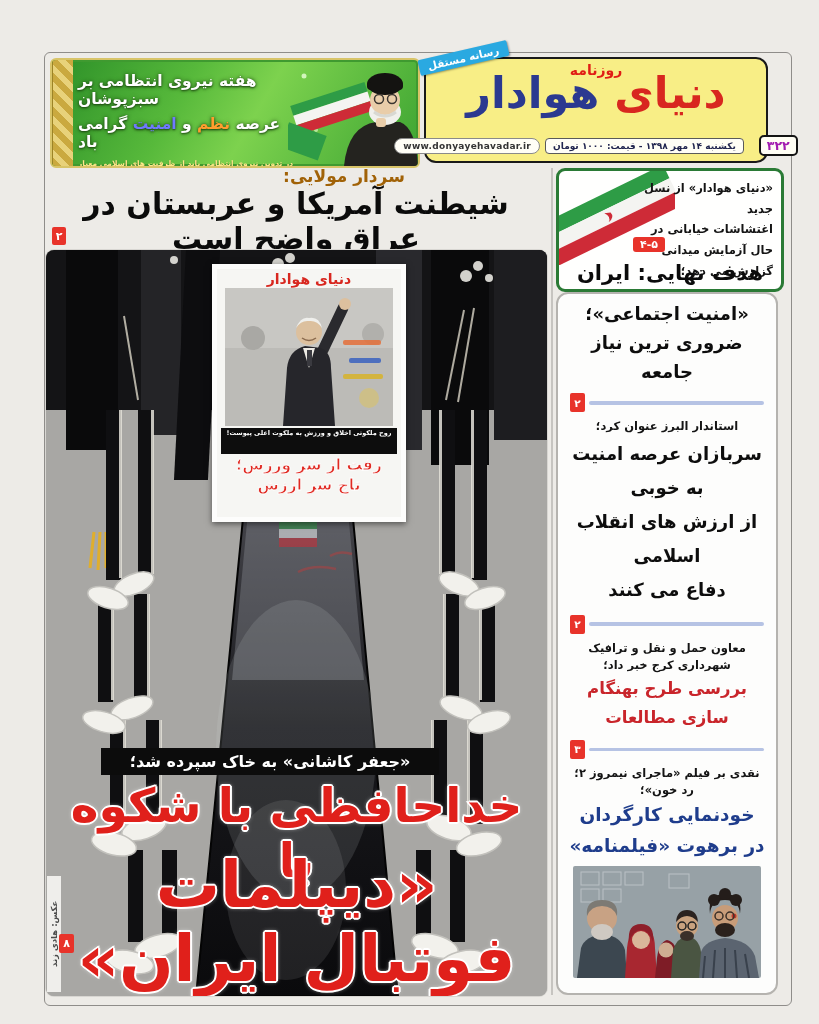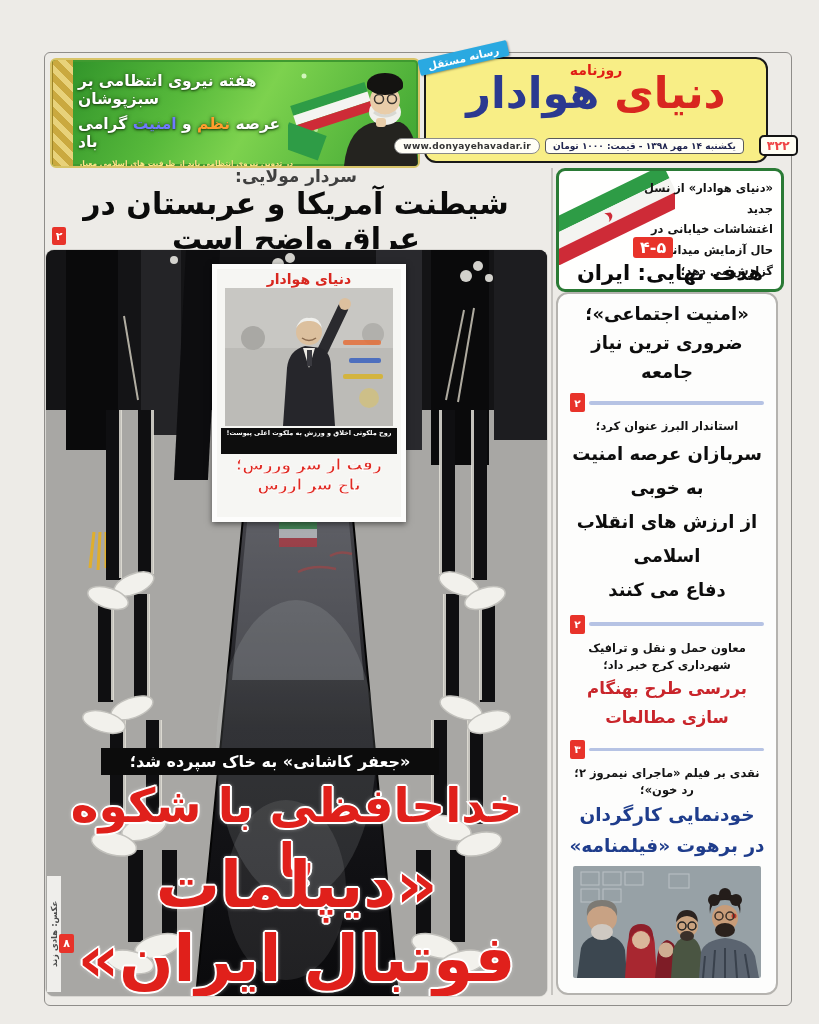--- a/index.html
+++ b/index.html
@@ -9,37 +9,37 @@
   .frame{left:44px;top:52px;width:746px;height:952px;border:1.5px solid #8f8d8a;border-radius:6px;}
 
   
   .masthead{left:424px;top:57px;width:340px;height:102px;background:#f8ee86;border:2.5px solid #191919;border-radius:12px;direction:rtl;text-align:center;}
   .mh-type{margin-top:3px;font-size:14px;font-weight:bold;color:#e01d15;}
   .mh-logo{font-size:43px;font-weight:900;line-height:0.9;letter-spacing:-2px;margin-top:-4px;}
   .mh-logo .w1{color:#d8271f;}
   .mh-logo .w2{color:#2b3990;}
   .mh-ribbon{left:-8px;top:-9px;background:#2aa9e1;color:#fff;font-size:10.5px;font-weight:bold;padding:2px 9px;border-radius:2px;transform:rotate(-13deg);box-shadow:1px 1px 2px rgba(0,0,0,.35);}
   .mh-row{left:0;right:0;bottom:5px;display:flex;direction:rtl;justify-content:center;align-items:center;gap:5px;position:absolute;}
-  .mh-issue{border:2px solid #141414;border-radius:5px;background:#fffef4;color:#ef4444;font-size:12.5px;font-weight:900;padding:0 6px;letter-spacing:1px;line-height:17px;}
+  .mh-issue{border:2px solid #141414;border-radius:5px;background:#fffef4;color:#a21caf;font-size:12.5px;font-weight:900;padding:0 6px;letter-spacing:1px;line-height:17px;}
   .mh-sq{width:14px;height:14px;background:#2b3990;border-radius:2px;}
   .mh-date{border:1.5px solid #5a5a5a;border-radius:4px;background:#fffef6;color:#21254f;font-size:9px;font-weight:bold;padding:2px 7px;white-space:nowrap;}
   .mh-url{border:1px solid #8a8a8a;border-radius:10px;background:#fffef6;color:#333;font-size:9px;font-weight:bold;padding:2px 8px;letter-spacing:.3px;}
 
   
   .banner{left:50px;top:58px;width:366px;height:106px;border-radius:6px;overflow:hidden;background:linear-gradient(120deg,#2c8f28 0%,#57b93b 35%,#7dd24e 55%,#3da432 100%);border:2px solid #d8c468;box-shadow:inset 0 0 0 2px #3f9a30;direction:rtl;}
   .banner-ornament{left:0;top:0;bottom:0;width:20px;background:repeating-linear-gradient(45deg,#caa93f 0 6px,#e8d27a 6px 12px);border-left:1px solid #9c8426;}
   .banner-text{right:120px;left:26px;top:12px;text-align:left;color:#fff;font-weight:900;}
   .banner-l1{font-size:15.5px;text-shadow:0 1px 2px #1f4d12,0 0 4px #1f4d12;}
   .banner-l2{font-size:15.5px;margin-top:7px;text-shadow:0 1px 2px #1f4d12,0 0 4px #1f4d12;}
   .banner-l2 .hl-o{color:#ff9d2e;}
   .banner-l2 .hl-b{color:#6f79ff;}
   .banner-sub{font-size:7.5px;font-weight:bold;color:#ffe98a;margin-top:8px;text-shadow:0 1px 1px #1f4d12;}
 
   
-  .lead-kicker{left:46px;top:166px;width:500px;text-align:center;font-size:17px;font-weight:bold;color:#404040;direction:rtl;}
+  .lead-kicker{left:46px;top:166px;width:500px;text-align:center;font-size:17px;font-weight:bold;color:#a16207;direction:rtl;padding-left:48px;}
   .lead-headline{left:40px;top:186px;width:512px;text-align:center;font-size:30px;font-weight:900;color:#0b0b0b;letter-spacing:-1px;direction:rtl;}
   .badge{background:#e8332a;color:#fff;font-weight:bold;display:flex;align-items:center;justify-content:center;border-radius:2px;}
   .lead-badge{left:52px;top:227px;width:14px;height:18px;font-size:11px;}
 
   
   .photo{left:46px;top:250px;width:501px;height:746px;border-radius:8px;overflow:hidden;background:#a8a7a4;box-shadow:0 0 0 1px #d8d6d2;}
   .poster{left:166px;top:14px;width:184px;height:248px;background:#f6f6f3;border:5px solid #fdfdfc;box-shadow:0 2px 6px rgba(0,0,0,.5);direction:rtl;text-align:center;}
   .poster-logo{font-size:14px;font-weight:900;color:#d8271f;margin-top:2px;letter-spacing:-1px;}
   .poster-bar{background:#0d0d0d;color:#fff;font-size:6.5px;font-weight:bold;line-height:11px;height:26px;margin:2px 4px 0;white-space:nowrap;overflow:hidden;}
   .poster-red{font-size:15.5px;font-weight:900;color:#e02a22;-webkit-text-stroke:.8px #fff;line-height:1.5;}
@@ -48,21 +48,21 @@
   .bigline1{top:528px;font-size:47px;}
   .bigline2{top:598px;font-size:64px;}
   .photo-credit{left:1px;top:626px;width:14px;height:116px;background:rgba(246,246,243,.9);color:#4a4a4a;font-size:8.5px;font-weight:bold;writing-mode:vertical-rl;transform:rotate(180deg);text-align:center;line-height:14px;}
   .photo-badge{left:13px;top:684px;width:15px;height:19px;font-size:11px;position:absolute;}
 
   .divider{left:551px;top:168px;width:1.5px;height:827px;background:#c6c4c0;}
 
   
   .topbox{left:556px;top:168px;width:222px;height:118px;background:#fffffe;border:3px solid #2a7a35;border-radius:9px;direction:rtl;overflow:hidden;}
   .tb-lines{position:absolute;top:7px;right:8px;width:150px;text-align:right;font-size:11.5px;font-weight:bold;color:#141414;line-height:1.8;}
-  .tb-badge{position:absolute;left:74px;top:66px;background:#e8332a;color:#fff;font-size:16px;font-weight:bold;padding:1px 7px;border-radius:3px;direction:ltr;}
+  .tb-badge{position:absolute;left:74px;top:66px;background:#e8332a;color:#fff;font-size:11px;font-weight:bold;padding:1px 7px;border-radius:3px;direction:ltr;}
   .tb-headline{position:absolute;bottom:4px;right:8px;left:8px;text-align:center;font-size:21px;font-weight:900;color:#0b0b0b;}
 
   
   .sbox{left:556px;top:292px;width:222px;height:703px;background:#fdfdfc;border:2.5px solid #b5b3af;border-radius:12px;direction:rtl;overflow:hidden;padding-top:5px;box-sizing:border-box;}
   .sb-kicker{font-size:11.5px;font-weight:bold;text-align:center;color:#141414;margin:6px 10px 1px;line-height:1.5;}
   .sb-h{font-weight:900;text-align:center;margin:0 6px;}
   .sb-h1{font-size:18px;line-height:1.62;color:#0d0d0d;}
   .sb-h2{font-size:18px;line-height:1.9;color:#0d0d0d;}
   .sb-h3{font-size:16.5px;line-height:1.75;color:#c9252b;}
   .sb-h4{font-size:18.5px;line-height:1.65;color:#1f3d8c;}

